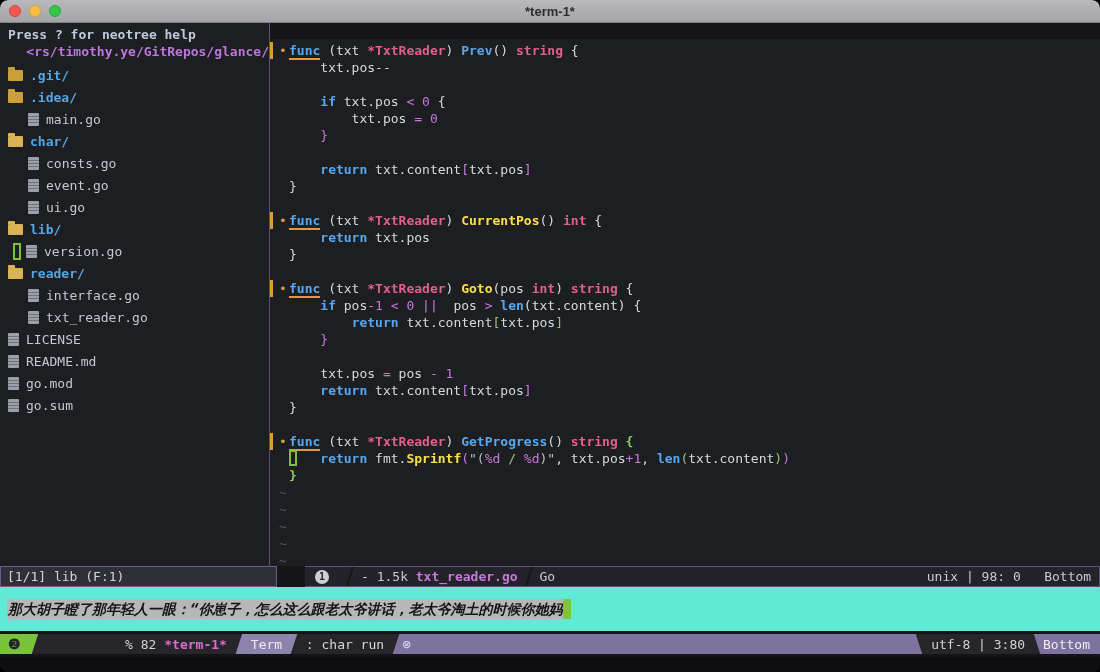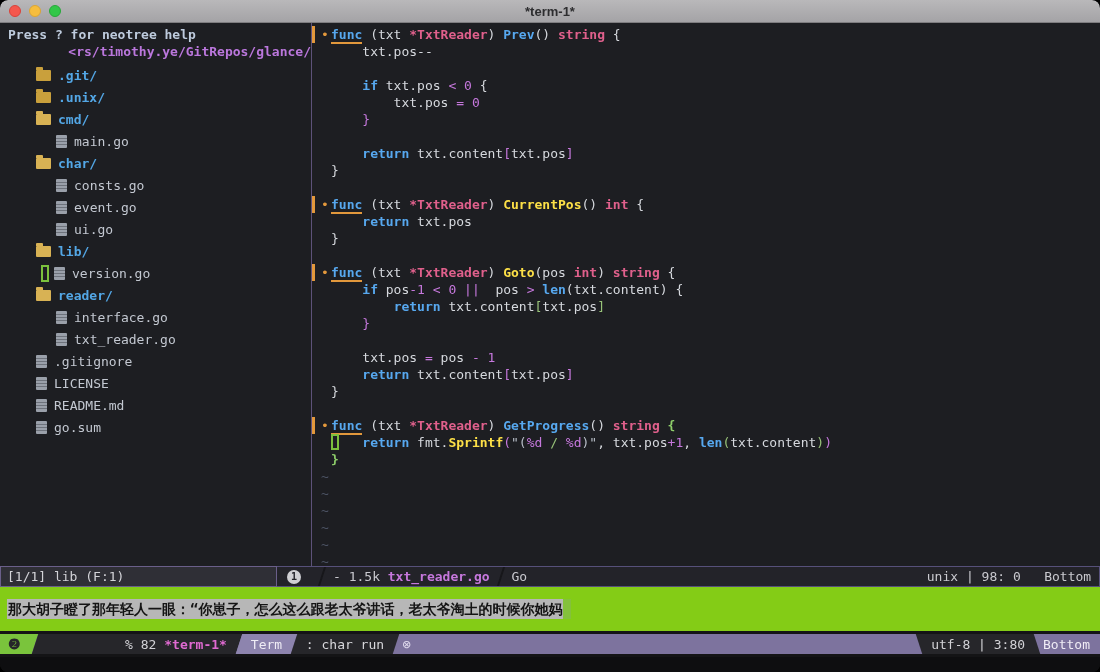--- a/index.html
+++ b/index.html
@@ -10,66 +10,66 @@
     position:relative;border-bottom:1px solid #7e7d80;border-radius:8px 8px 0 0;}
   .lights{display:flex;gap:8px;margin-left:9px;}
   .light{width:12px;height:12px;border-radius:50%;}
   .light.red{background:#f4574d;border:1px solid #d8433b;box-sizing:border-box;}
   .light.yellow{background:#f6bd3e;border:1px solid #dba535;box-sizing:border-box;}
   .light.green{background:#32c748;border:1px solid #27a83a;box-sizing:border-box;}
   .title{position:absolute;left:0;right:0;text-align:center;color:#2d2d2f;
     font-family:"Liberation Sans",sans-serif;font-size:13px;font-weight:bold;}
   
   .main{display:flex;height:543px;}
-  .sidebar{width:312px;background:#1d1e22;border-right:1px solid #5d5279;box-sizing:border-box;
+  .sidebar{width:270px;background:#1d1e22;border-right:1px solid #5d5279;box-sizing:border-box;
     padding:3px 0 0 8px;overflow:hidden;}
   .nt-help{color:#becbdd;font-weight:bold;line-height:17px;white-space:pre;}
   .nt-path{color:#bb77dd;font-weight:bold;line-height:17px;white-space:pre;text-align:right;}
   .tree{margin-top:4px;}
-  .tree-item{height:22px;display:flex;align-items:center;white-space:pre;cursor:default;margin-left:28px;}
+  .tree-item{height:22px;display:flex;align-items:center;white-space:pre;cursor:default;}
   .ind1{padding-left:20px;}
   .folder-name{color:#53a7e6;font-weight:bold;}
   .file-name{color:#c3c8d1;}
   .ico{display:inline-block;margin-right:7px;position:relative;}
   .ico-folder{width:15px;height:11px;background:#c9a03c;border-radius:1px;}
   .ico-folder:before{content:"";position:absolute;top:-3px;left:0;width:7px;height:3px;background:#c9a03c;border-radius:1px 1px 0 0;}
   .ico-folder.open{background:#d8b254;}
   .ico-folder.open:before{background:#d8b254;}
   .ico-file{width:11px;height:13px;background:#9aa0aa;border-radius:1px;
     background-image:linear-gradient(#9aa0aa 3px,#6d727b 3px,#6d727b 4px,#9aa0aa 4px,#9aa0aa 6px,#6d727b 6px,#6d727b 7px,#9aa0aa 7px,#9aa0aa 9px,#6d727b 9px,#6d727b 10px,#9aa0aa 10px);}
   .nt-cursor{display:inline-block;width:8px;height:17px;border:2px solid #7bc13d;box-sizing:border-box;margin-right:5px;margin-left:-15px;}
   
-  .codepane{flex:1;background:#1d1e22;padding:3px 0 0 9px;overflow:hidden;position:relative;}
+  .codepane{flex:1;background:#1d1e22;padding:3px 0 0 9px;overflow:hidden;position:relative;margin-top:16px;}
   .cl{height:17px;line-height:17px;white-space:pre;position:relative;}
   .gut{display:inline-block;width:10px;color:#e2983c;}
   .tick{position:absolute;left:-9px;top:0;width:3px;height:17px;background:#e2983c;}
   .cur-hollow{position:absolute;left:10px;top:0;width:8px;height:16px;border:2px solid #7bc13d;box-sizing:border-box;}
   .tk-w{color:#d6d9de;}
   .tk-k{color:#57a8ef;font-weight:bold;}
   .tk-p{color:#e0608c;font-weight:bold;}
   .tk-v{color:#c678dd;}
   .tk-vb{color:#fde047;font-weight:bold;}
   .tk-g{color:#98c379;}
   .tk-gb{color:#8ece6a;font-weight:bold;}
   .tk-d{color:#b9bfc9;}
   .ul{border-bottom:2px solid #e2983c;}
   .tilde{color:#4b5263;height:17px;line-height:17px;}
   
-  .statusline{height:21px;display:flex;background:#151518;}
+  .statusline{height:21px;display:flex;background:#151518;gap:28px;}
   .st-left{width:277px;box-sizing:border-box;background:#2f2f36;border:1px solid #6a5f8a;
     color:#d3d3d8;line-height:19px;padding-left:6px;white-space:pre;}
   .st-right{flex:1;background:#232329;border:1px solid #56507a;border-left:none;box-sizing:border-box;
     display:flex;align-items:center;color:#c9c9cf;white-space:pre;overflow:hidden;}
   .st-badge{width:14px;height:14px;border-radius:50%;background:#cfcfd3;color:#232329;
     font-size:10px;font-weight:bold;text-align:center;line-height:14px;margin:0 10px 0 10px;}
   .st-sep{width:2px;height:21px;background:#17171a;transform:skewX(-18deg);margin:0 10px;}
   .st-file{color:#c678dd;font-weight:bold;}
   .st-spacer{flex:1;}
   
-  .terminal{height:44px;background:#84cc16;position:relative;}
+  .terminal{height:44px;background:#5eead4;position:relative;font-style:italic;}
   .term-line{position:absolute;left:7px;top:12px;height:20px;background:#b7b7b7;color:#141414;
     font-size:14px;line-height:20px;display:flex;align-items:center;padding-left:1px;white-space:pre;
     font-weight:bold;}
   .term-cursor{display:inline-block;width:8px;height:20px;background:#84c13c;margin-left:1px;}
   
   .tabline-wrap{height:26px;background:#141416;padding:3px 0;box-sizing:border-box;}
   .tabline{height:20px;background:#7d739e;display:flex;align-items:stretch;overflow:hidden;white-space:pre;}
   .seg{display:flex;align-items:center;transform:skewX(-18deg);padding:0 12px;}
   .seg>span{transform:skewX(18deg);display:inline-block;}
   .seg.rs{transform:skewX(18deg);}
@@ -101,35 +101,34 @@
     </div>
     <div class="title">*term-1*</div>
   </div>
 
   <div class="main">
     <div class="sidebar">
       <div class="nt-help">Press ? for neotree help</div>
       <div class="nt-path">&lt;rs/timothy.ye/GitRepos/glance/</div>
       <div class="tree" id="tree">
           <div class="tree-item"><span class="ico ico-folder"></span><span class="folder-name">.git/</span></div>
-          <div class="tree-item"><span class="ico ico-folder"></span><span class="folder-name">.unix/</span></div>
-          <div class="tree-item"><span class="ico ico-folder open"></span><span class="folder-name">cmd/</span></div>
+          <div class="tree-item"><span class="ico ico-folder"></span><span class="folder-name">.idea/</span></div>
           <div class="tree-item ind1"><span class="ico ico-file"></span><span class="file-name">main.go</span></div>
           <div class="tree-item"><span class="ico ico-folder open"></span><span class="folder-name">char/</span></div>
           <div class="tree-item ind1"><span class="ico ico-file"></span><span class="file-name">consts.go</span></div>
           <div class="tree-item ind1"><span class="ico ico-file"></span><span class="file-name">event.go</span></div>
           <div class="tree-item ind1"><span class="ico ico-file"></span><span class="file-name">ui.go</span></div>
           <div class="tree-item"><span class="ico ico-folder open"></span><span class="folder-name">lib/</span></div>
           <div class="tree-item ind1"><span class="nt-cursor"></span><span class="ico ico-file"></span><span class="file-name">version.go</span></div>
           <div class="tree-item"><span class="ico ico-folder open"></span><span class="folder-name">reader/</span></div>
           <div class="tree-item ind1"><span class="ico ico-file"></span><span class="file-name">interface.go</span></div>
           <div class="tree-item ind1"><span class="ico ico-file"></span><span class="file-name">txt_reader.go</span></div>
-          <div class="tree-item"><span class="ico ico-file"></span><span class="file-name">.gitignore</span></div>
           <div class="tree-item"><span class="ico ico-file"></span><span class="file-name">LICENSE</span></div>
           <div class="tree-item"><span class="ico ico-file"></span><span class="file-name">README.md</span></div>
+          <div class="tree-item"><span class="ico ico-file"></span><span class="file-name">go.mod</span></div>
           <div class="tree-item"><span class="ico ico-file"></span><span class="file-name">go.sum</span></div>
         </div>
     </div>
 
     <div class="codepane">
       <div id="code">
           <div class="cl"><span class="tick"></span><span class="gut">•</span><span class="tk-k ul">func</span><span class="tk-w"> (</span><span class="tk-w">txt </span><span class="tk-p">*TxtReader</span><span class="tk-w">) </span><span class="tk-k">Prev</span><span class="tk-w">() </span><span class="tk-p">string</span><span class="tk-w"> {</span></div>
           <div class="cl"><span class="gut"> </span><span class="tk-w">    txt.pos--</span></div>
           <div class="cl"><span class="gut"> </span></div>
           <div class="cl"><span class="gut"> </span><span class="tk-w">    </span><span class="tk-k">if</span><span class="tk-w"> txt.pos </span><span class="tk-v">&lt;</span><span class="tk-w"> </span><span class="tk-v">0</span><span class="tk-w"> {</span></div>

